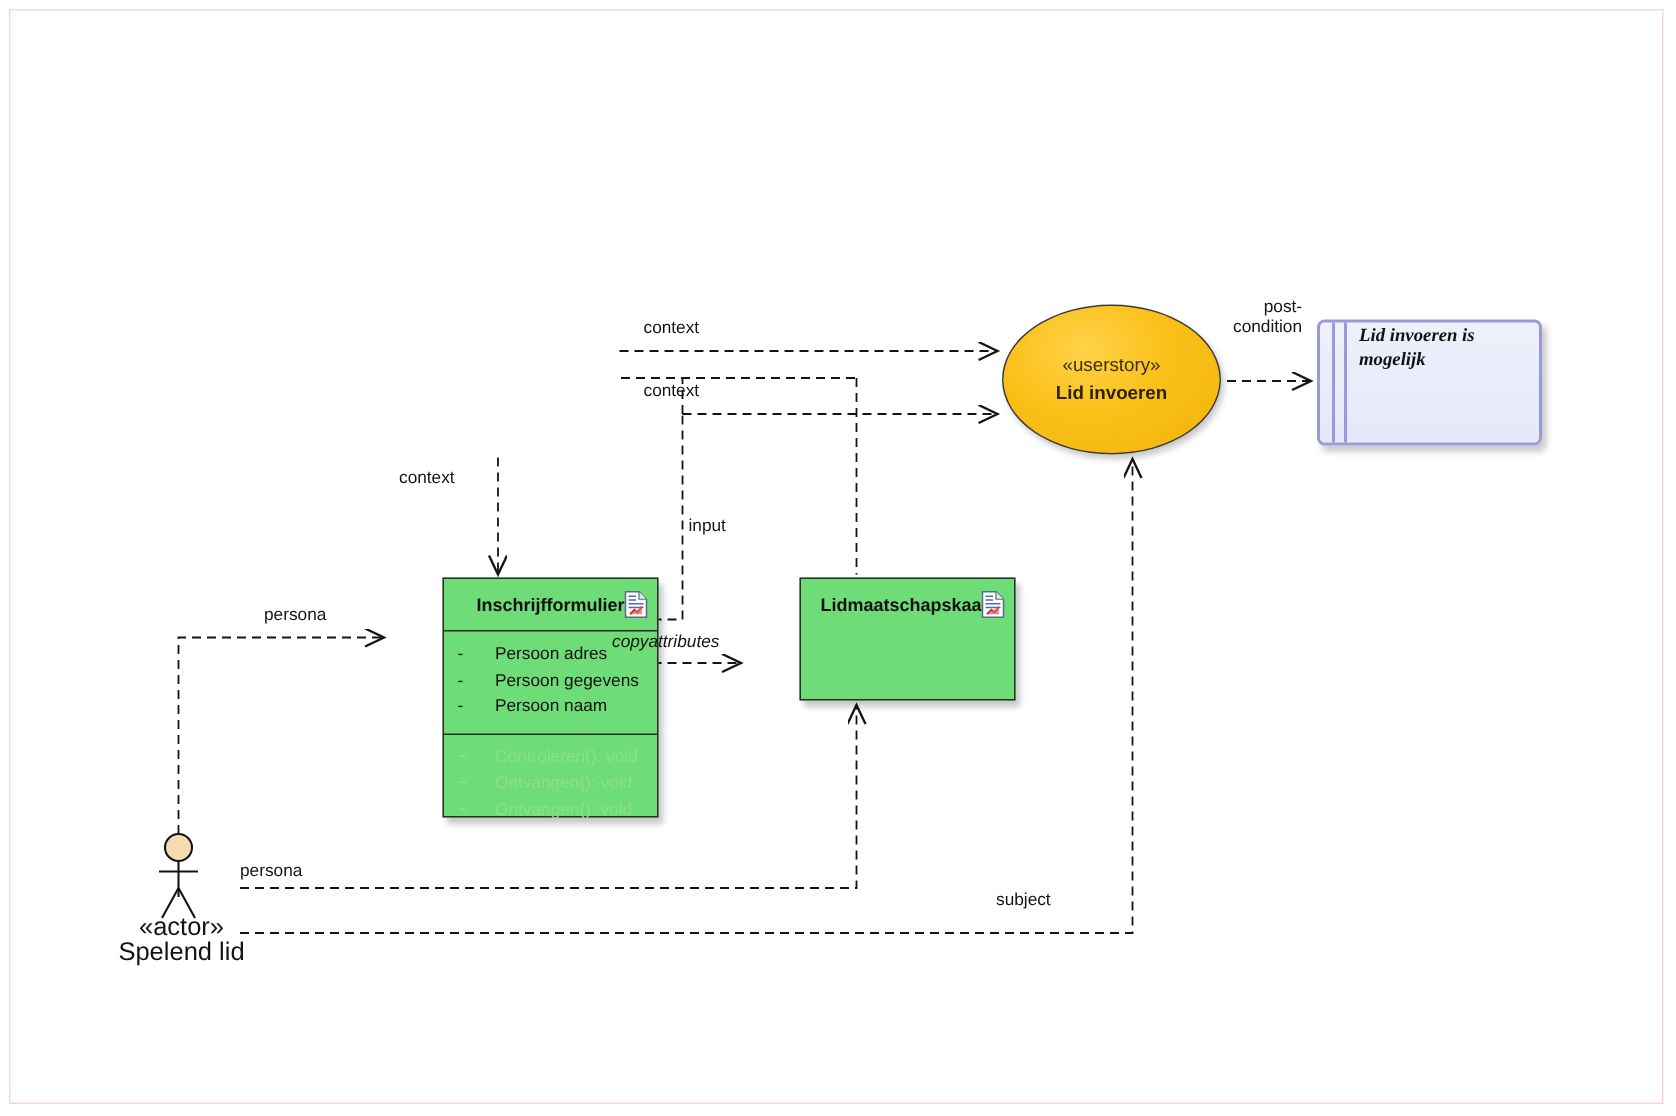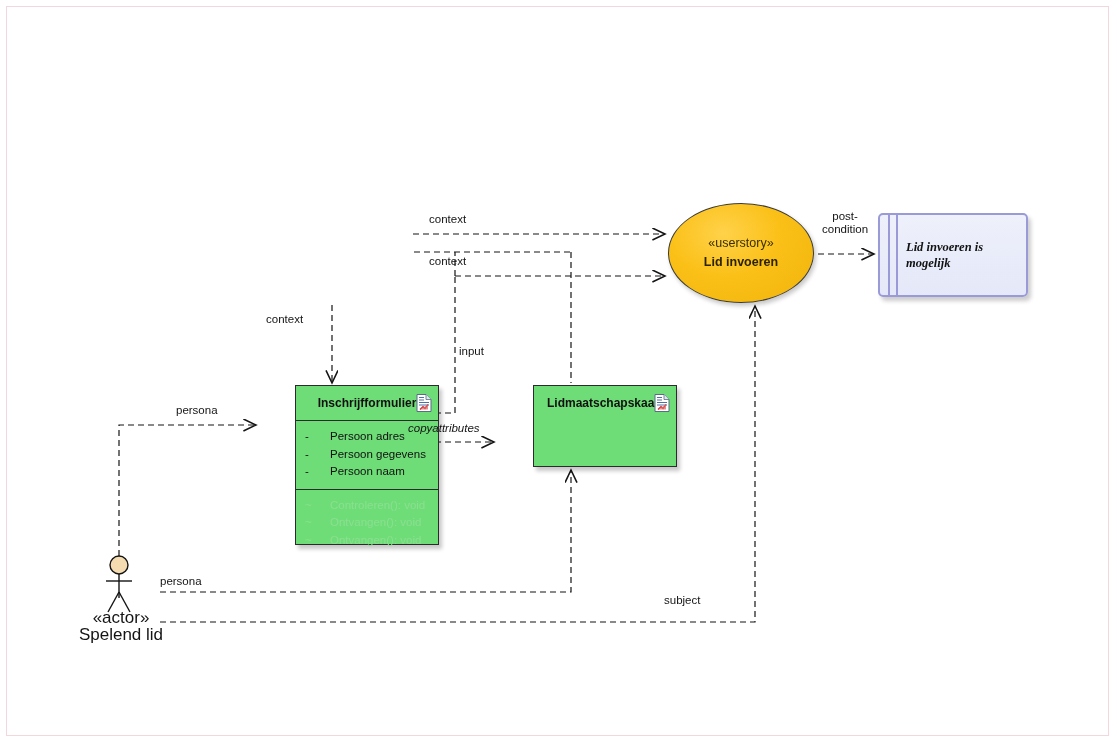--- a/index.html
+++ b/index.html
@@ -124,21 +124,21 @@
     border: 2px solid #9a9ad8;
     border-radius: 5px;
     background: linear-gradient(180deg, #eef0fb 0%, #e4e8f8 100%);
     box-shadow: 3px 4px 4px rgba(0,0,0,0.20);
     display: flex;
   }
   #constraint-node .bar-a { width: 8px; border-right: 2px solid #9a9ad8; }
   #constraint-node .bar-b { width: 6px; border-right: 2px solid #9a9ad8; }
   #constraint-node .ctext {
     flex: 1;
-    padding: 25px 8px 0 8px;
+    padding: 1px 8px 0 8px;
     font-size: 12.5px;
     font-weight: bold;
     font-style: italic;
     color: #121212;
     font-family: "Liberation Serif", serif;
     line-height: 1.25;
   }
   .actor-label {
     position: absolute;
     text-align: center;
@@ -286,21 +286,21 @@
       </svg>
     </div>
   </div>
 
   <div class="actor-label" id="actor-stereo-label">«actor»</div>
   <div class="actor-label" id="actor-name-label">Spelend lid</div>
 
   <div class="edge-label" style="left:429px; top:213px;">context</div>
   <div class="edge-label" style="left:429px; top:255px;">context</div>
   <div class="edge-label" style="left:266px; top:313px;">context</div>
-  <div class="edge-label" style="left:822px; top:210px; text-align:center;">
+  <div class="edge-label" style="left:822px; top:199px; text-align:right;">
     <span>post-</span><br>
     <span>condition</span>
   </div>
   <div class="edge-label" style="left:459px; top:345px;">input</div>
   <div class="edge-label" style="left:408px; top:422px;font-style:italic;">copyattributes</div>
   <div class="edge-label" style="left:176px; top:404px;">persona</div>
   <div class="edge-label" style="left:160px; top:575px;">persona</div>
   <div class="edge-label" style="left:664px; top:594px;">subject</div>
 
 </div>

